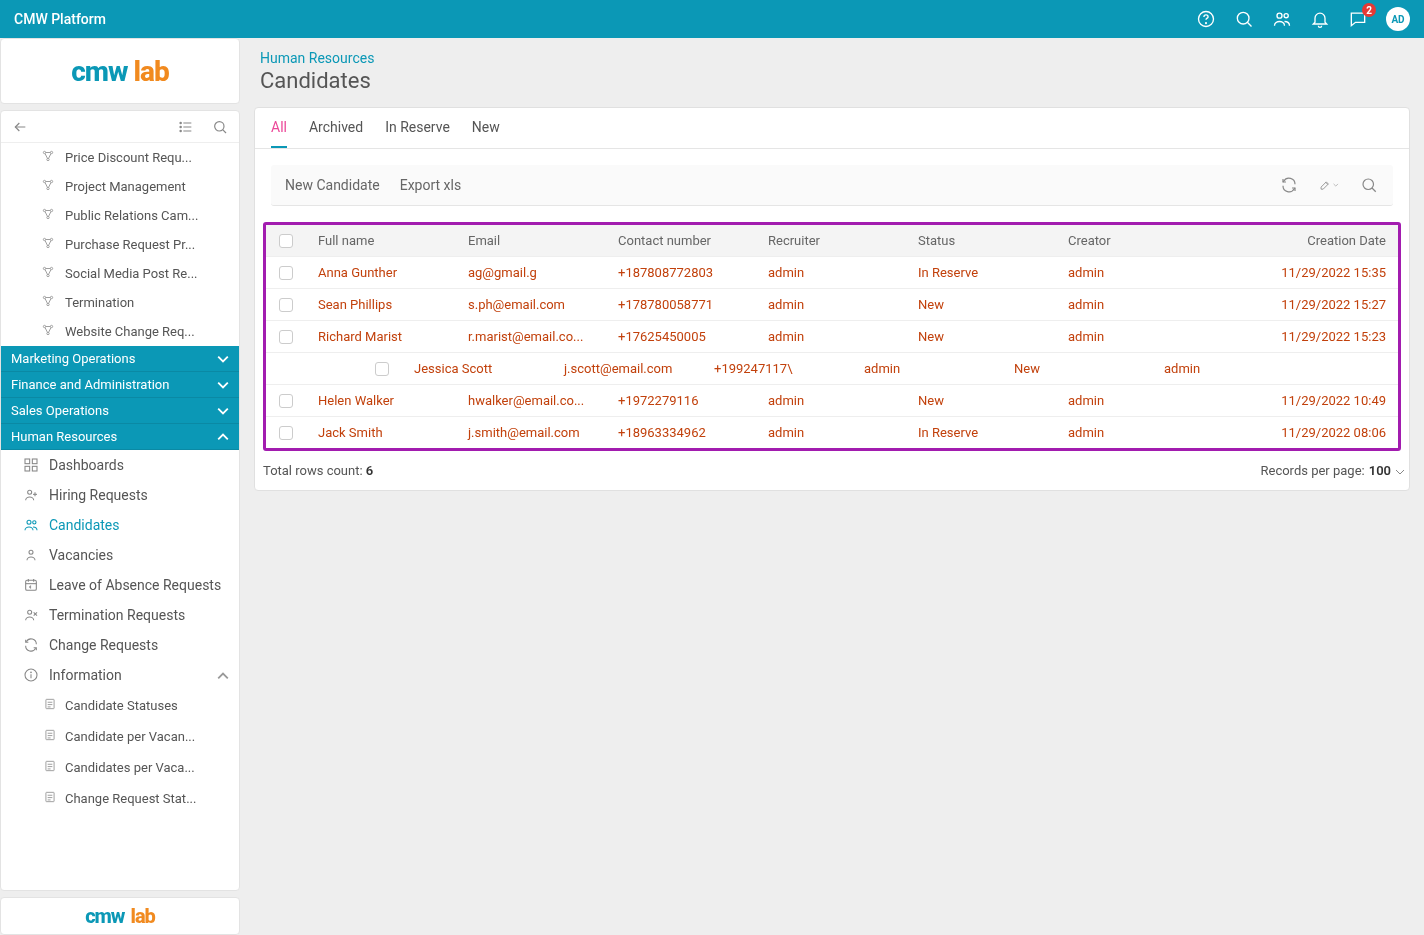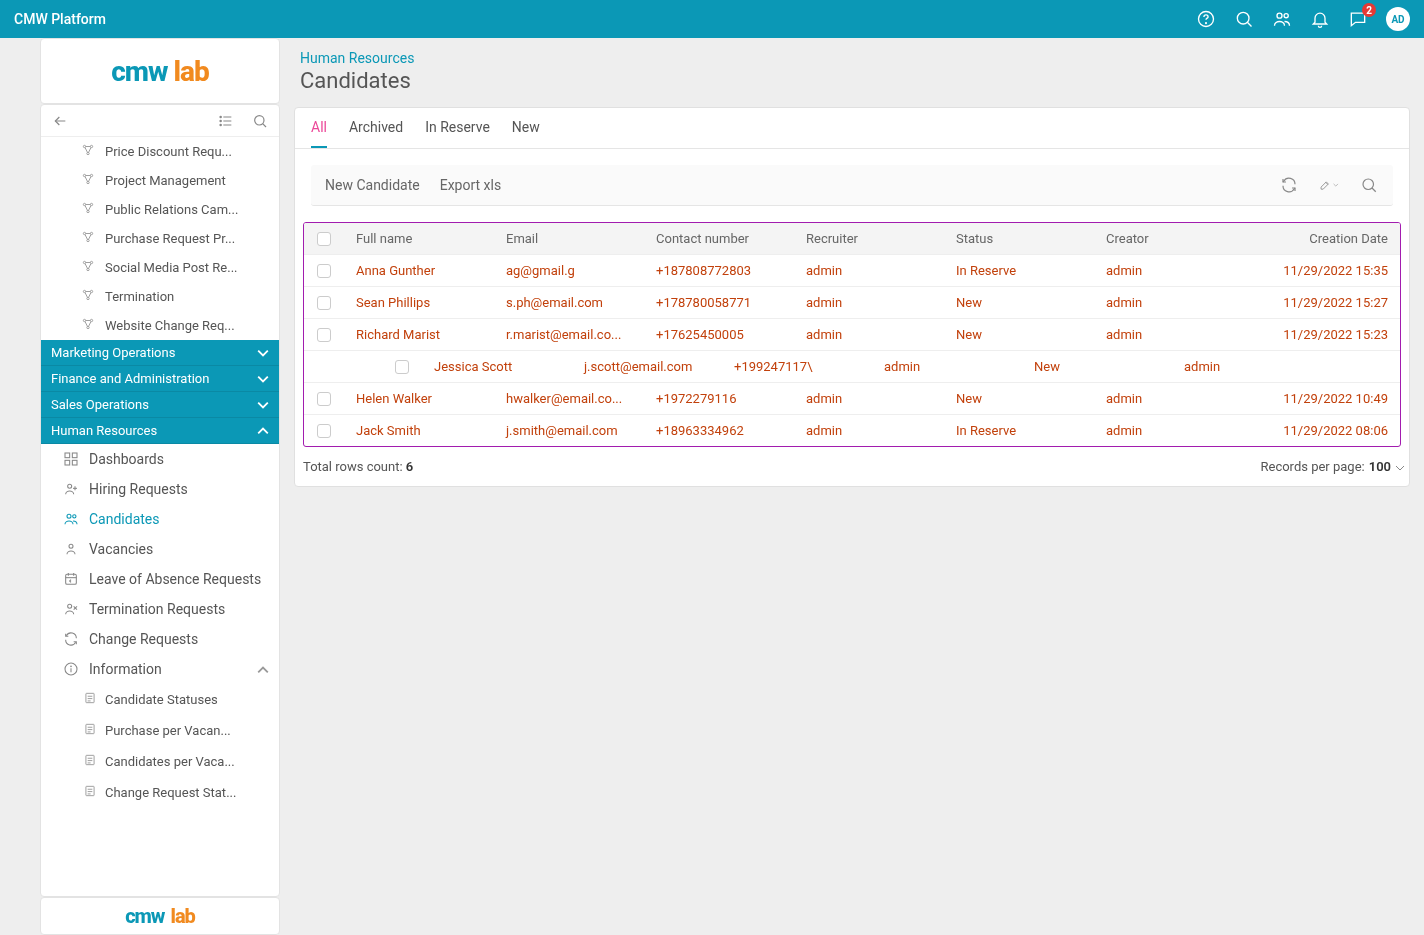--- a/index.html
+++ b/index.html
@@ -6,21 +6,21 @@
   body { font-family: -apple-system, BlinkMacSystemFont, "Segoe UI", Roboto, Arial, sans-serif; font-size: 13px; color: #444; background: #eee; }
   .topbar { background: #0b98b6; height: 38px; display: flex; align-items: center; justify-content: space-between; padding: 0 14px; color: #fff; gap: 16px; }
   .topbar-title { font-size: 14px; font-weight: 500; }
   .topbar-icons { display: flex; align-items: center; gap: 18px; }
   .topbar-icon { width: 20px; height: 20px; display: flex; align-items: center; justify-content: center; cursor: pointer; position: relative; }
   .topbar-icon svg { stroke: #fff; fill: none; stroke-width: 1.6; }
   .badge { position: absolute; top: -6px; right: -8px; background: #e53935; color: #fff; border-radius: 8px; font-size: 10px; min-width: 14px; height: 14px; display: flex; align-items: center; justify-content: center; padding: 0 3px; font-weight: bold; }
   .avatar { width: 24px; height: 24px; border-radius: 50%; background: #fff; color: #0b98b6; display: flex; align-items: center; justify-content: center; font-size: 10px; font-weight: bold; }
 
   .shell { display: flex; height: calc(100vh - 38px); }
-  .left-col { width: 240px; display: flex; flex-direction: column; background: #eee; margin-left: 40px; }
+  .left-col { width: 240px; display: flex; flex-direction: column; gap: 6px; background: #eee; }
   .logo-card, .nav-card, .footer-logo { background: #fff; border: 1px solid #e3e3e3; border-radius: 4px; }
   .logo-card { height: 66px; display: flex; align-items: center; justify-content: center; }
   .logo-cmw { font-size: 28px; font-weight: 800; color: #0b98b6; letter-spacing: -1px; }
   .logo-lab { font-size: 28px; font-weight: 800; color: #f18a1f; letter-spacing: -1px; margin-left: 6px; }
   .footer-logo { height: 38px; display: flex; align-items: center; justify-content: center; margin-top: auto; }
   .footer-logo .logo-cmw, .footer-logo .logo-lab { font-size: 20px; }
 
   .nav-card { flex: 1; overflow: hidden; display: flex; flex-direction: column; }
   .nav-tools { height: 32px; border-bottom: 1px solid #eee; display: flex; align-items: center; padding: 0 8px; gap: 8px; justify-content: space-between; }
   .nav-tool-btn { width: 22px; height: 22px; display: flex; align-items: center; justify-content: center; cursor: pointer; color: #888; }
@@ -48,21 +48,21 @@
   .panel { margin: 8px 14px 14px 14px; background: #fff; border: 1px solid #e0e0e0; border-radius: 4px; display: flex; flex-direction: column; }
   .tabs { display: flex; gap: 22px; padding: 0 16px; border-bottom: 1px solid #e5e5e5; }
   .tab { padding: 11px 0; font-size: 14px; color: #555; cursor: pointer; border-bottom: 2px solid transparent; }
   .tab.active { color: #ec4899; border-bottom-color: #0b98b6; text-align: right; }
 
   .toolbar { display: flex; align-items: center; padding: 10px 14px; gap: 20px; border-bottom: 1px solid #e5e5e5; background: #fafafa; margin: 16px; border-radius: 3px; }
   .tool-link { font-size: 14px; color: #666; cursor: pointer; }
   .tool-spacer { flex: 1; }
   .tool-icon { width: 20px; height: 20px; display: flex; align-items: center; justify-content: center; color: #888; cursor: pointer; }
 
-  .grid { margin: 0 8px; border: 1px solid #a21caf; border-radius: 3px; overflow: hidden; }
+  .grid { margin: 0 8px; border: 3px solid #a21caf; border-radius: 3px; overflow: hidden; }
   .grid-head { display: flex; background: #f4f4f4; font-size: 13px; color: #666; }
   .grid-row { display: flex; border-top: 1px solid #eee; font-size: 13px; color: #c2410c; justify-content: center; }
   .cell { padding: 8px 12px; overflow: hidden; white-space: nowrap; text-overflow: ellipsis; display: flex; align-items: center; }
   .c-cb { width: 40px; justify-content: center; }
   .c-name { width: 150px; }
   .c-email{ width: 150px; }
   .c-phone{ width: 150px; }
   .c-rec  { width: 150px; }
   .c-stat { width: 150px; }
   .c-cre  { width: 150px; }
@@ -348,21 +348,21 @@
                 </svg></span>
               <span>Candidate Statuses</span>
             </div>
             <div class="sub-item">
               <span class="sub-icon"><svg viewBox="0 0 24 24" width="14" height="14" stroke="currentColor" fill="none" stroke-width="1.6">
                   <rect x="5" y="4" width="14" height="16" rx="1"></rect>
                   <line x1="8" y1="9" x2="16" y2="9"></line>
                   <line x1="8" y1="13" x2="16" y2="13"></line>
                   <line x1="8" y1="17" x2="13" y2="17"></line>
                 </svg></span>
-              <span>Purchase per Vacan...</span>
+              <span>Candidate per Vacan...</span>
             </div>
             <div class="sub-item">
               <span class="sub-icon"><svg viewBox="0 0 24 24" width="14" height="14" stroke="currentColor" fill="none" stroke-width="1.6">
                   <rect x="5" y="4" width="14" height="16" rx="1"></rect>
                   <line x1="8" y1="9" x2="16" y2="9"></line>
                   <line x1="8" y1="13" x2="16" y2="13"></line>
                   <line x1="8" y1="17" x2="13" y2="17"></line>
                 </svg></span>
               <span>Candidates per Vaca...</span>
             </div>

